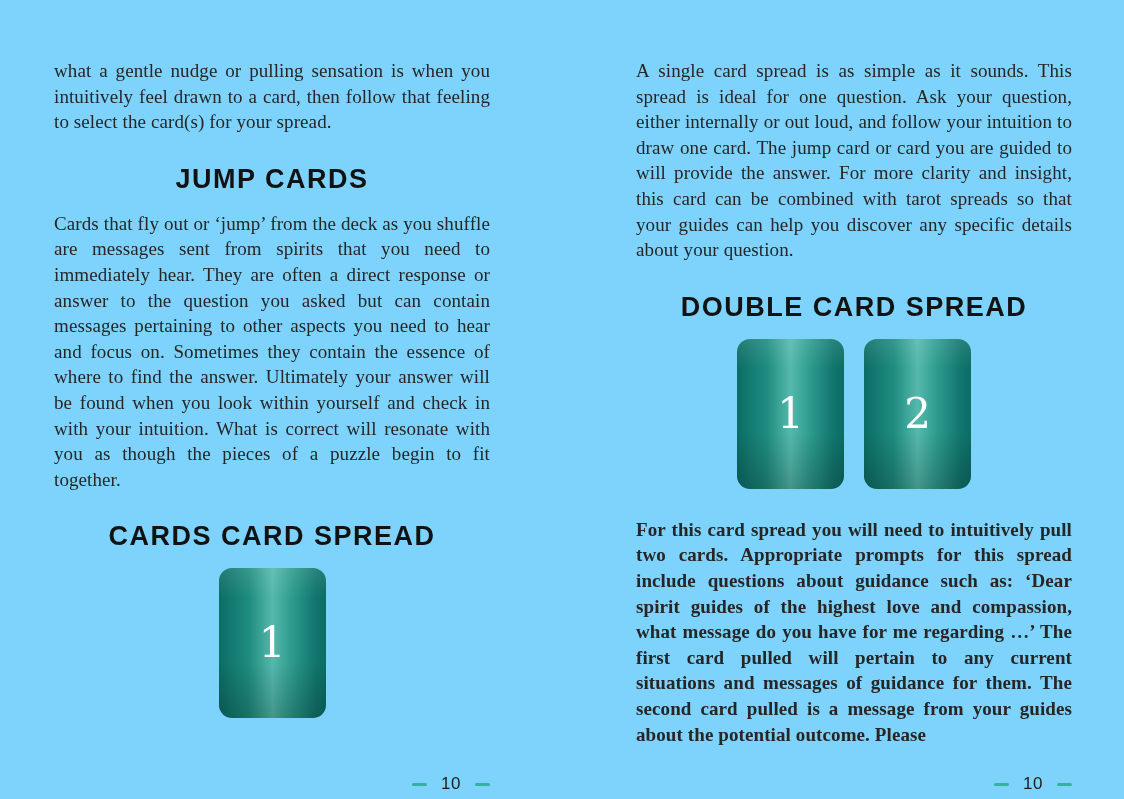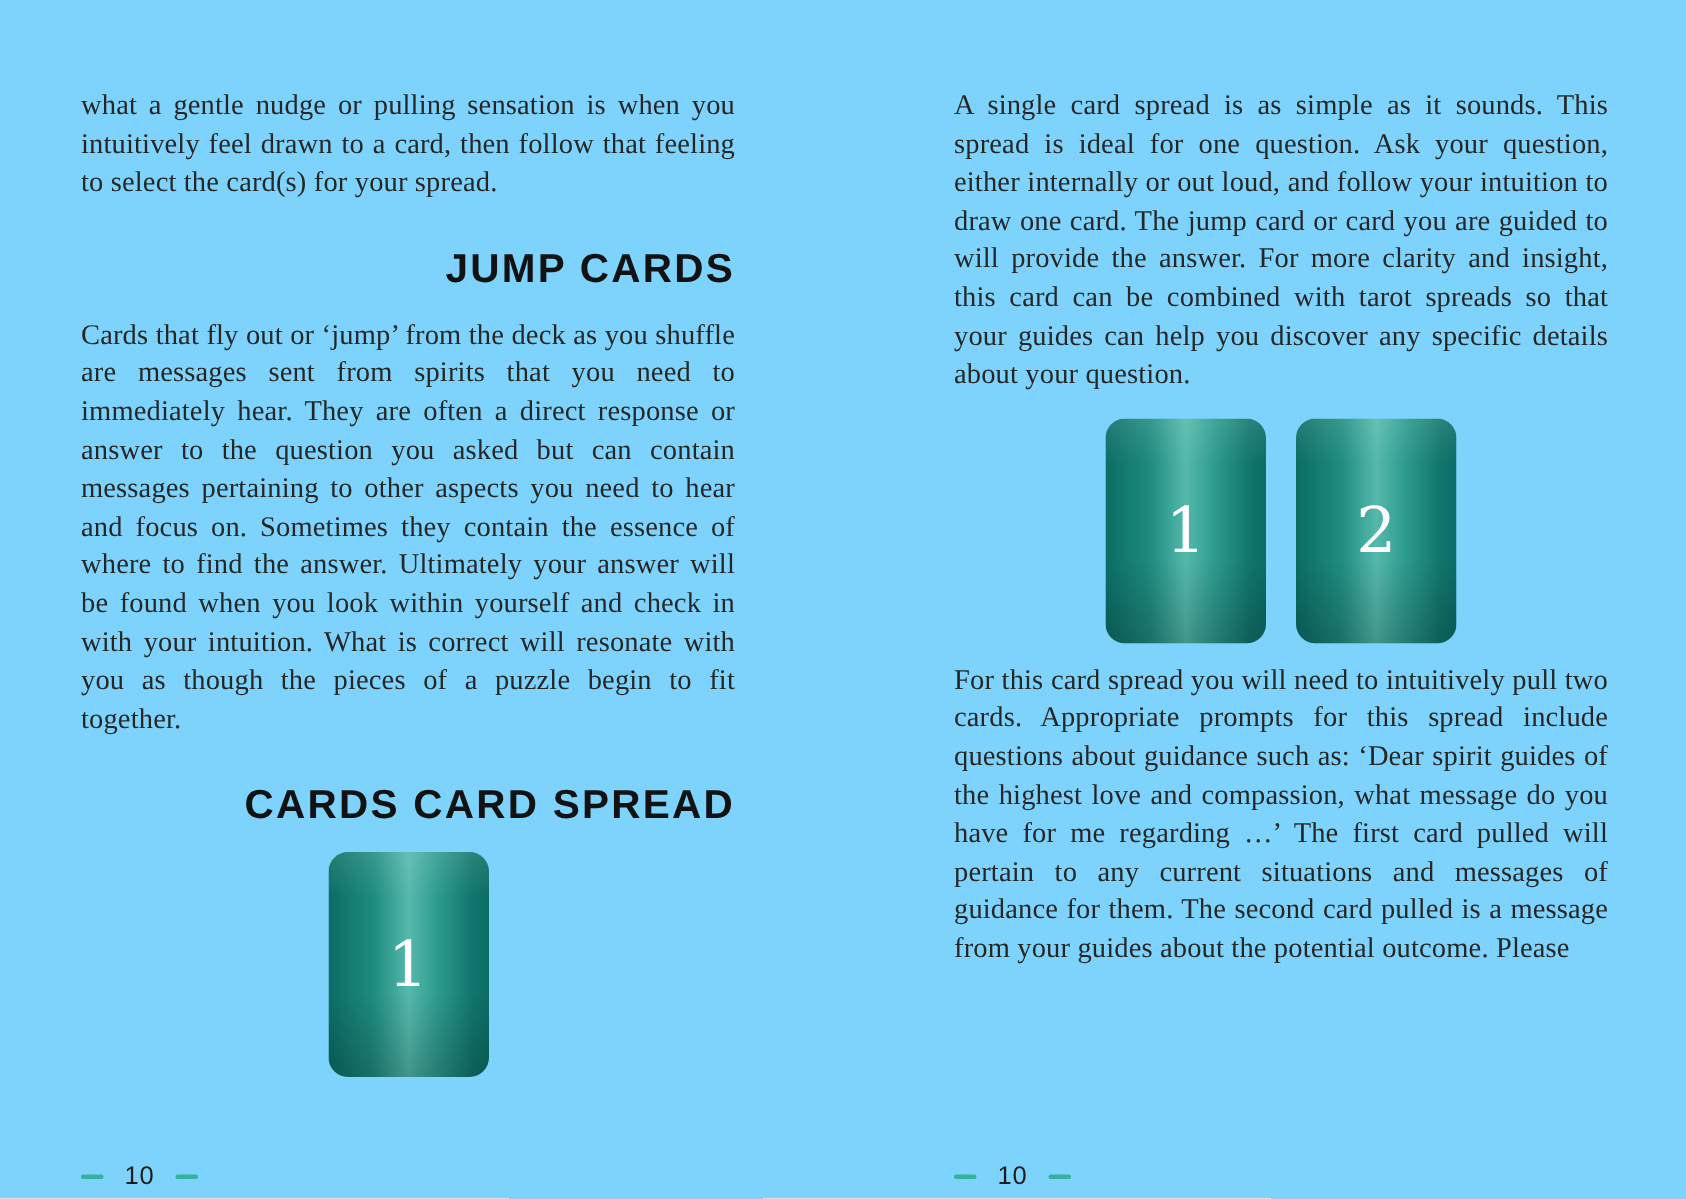--- a/index.html
+++ b/index.html
@@ -39,24 +39,24 @@
     margin: 0;
     font-family: "Liberation Sans", sans-serif;
     font-weight: 700;
     font-size: 27px;
     line-height: 32px;
     letter-spacing: 1.5px;
     color: #121212;
     text-align: center;
   }
 
-  .heading-gap-top    { margin-top: 28px; text-align: right; }
+  .heading-gap-top    { margin-top: 28px; }
   .text-gap-top       { margin-top: 16px; }
   .cards-gap-top      { margin-top: 16px; }
-  .para-gap-top       { margin-top: 12px; }
+  .para-gap-top       { margin-top: 28px; font-weight: bold; }
 
   .card-row {
     display: flex;
     justify-content: center;
     gap: 20px;
   }
   .tarot-card {
     width: 107px;
     height: 150px;
     border-radius: 13px;
@@ -75,21 +75,21 @@
     line-height: 1;
   }
 
   .page-footer {
     position: absolute;
     left: 0;
     width: 100%;
     top: 716px;
     display: flex;
     align-items: center;
-    justify-content: flex-start;
+    justify-content: flex-end;
     gap: 14px;
   }
   .footer-dash {
     display: inline-block;
     width: 15px;
     height: 3px;
     border-radius: 2px;
     background: #35b19e;
   }
   .footer-number {
@@ -123,20 +123,21 @@
     <div class="page-footer">
       <span class="footer-dash"></span>
       <span class="footer-number">10</span>
       <span class="footer-dash"></span>
     </div>
   </div>
 
   <div class="page right">
     <p class="body-text">A single card spread is as simple as it sounds. This spread is ideal for one question. Ask your question, either internally or out loud, and follow your intuition to draw one card. The jump card or card you are guided to will provide the answer. For more clarity and insight, this card can be combined with tarot spreads so that your guides can help you discover any specific details about your question.</p>
 
+    <h2 class="section-heading heading-gap-top">DOUBLE CARD SPREAD</h2>
 
     <div class="card-row cards-gap-top">
       <div class="tarot-card">
         <span class="card-number">1</span>
       </div>
       <div class="tarot-card">
         <span class="card-number">2</span>
       </div>
     </div>
 

